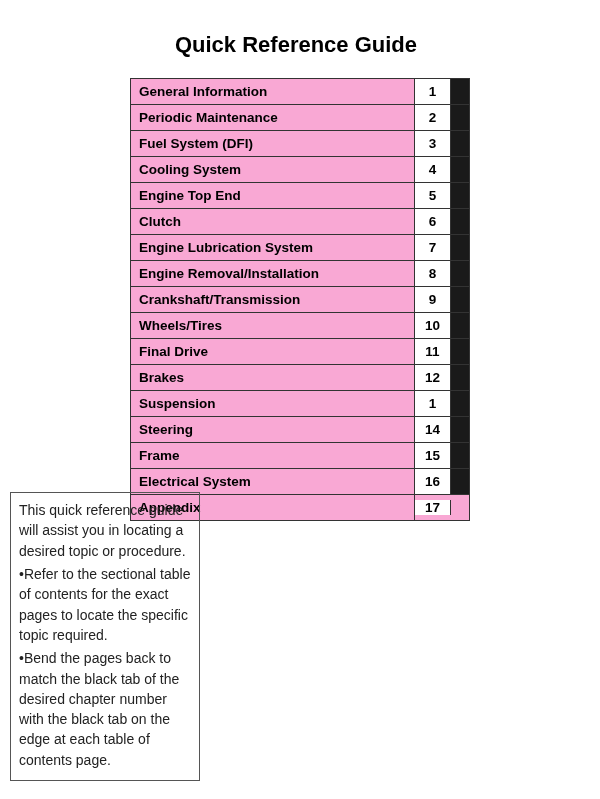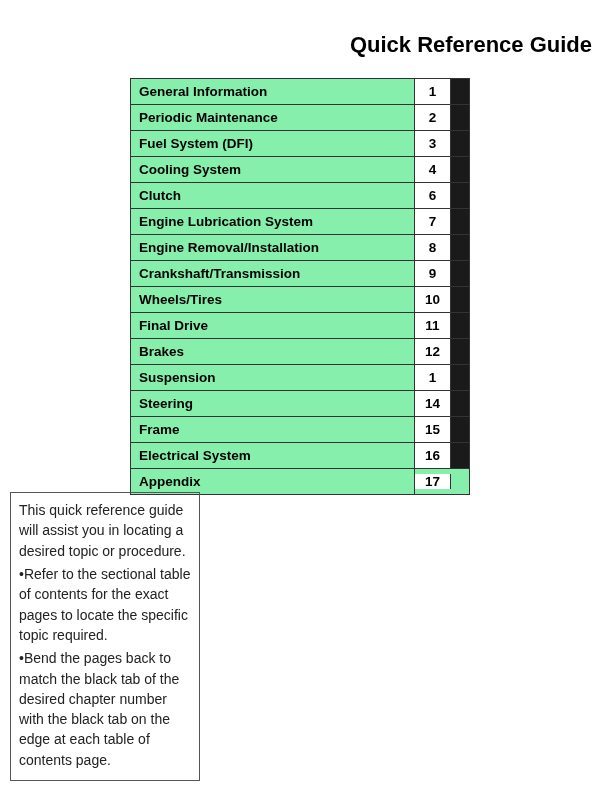--- a/index.html
+++ b/index.html
@@ -4,36 +4,36 @@
   <style>
     * { margin: 0; padding: 0; box-sizing: border-box; }
     body {
       width: 600px;
       min-height: 799px;
       background: #ffffff;
       font-family: Arial, Helvetica, sans-serif;
       position: relative;
     }
     .page-title {
-      text-align: right;
+      text-align: center;
       font-size: 22px;
       font-weight: bold;
       padding: 32px 8px 20px 0;
       font-family: Arial, Helvetica, sans-serif;
     }
     .table-container {
       margin: 0 auto;
       width: 340px;
     }
     .toc-row {
       display: flex;
       align-items: stretch;
       border: 1.5px solid #333;
       border-bottom: none;
-      background: #86efac;
+      background: #f9a8d4;
     }
     .toc-row:last-child {
       border-bottom: 1.5px solid #333;
       align-items: center;
     }
     .toc-label {
       flex: 1;
       font-size: 13.5px;
       font-weight: bold;
       padding: 5px 8px;
@@ -93,20 +93,25 @@
       <div class="toc-label">Fuel System (DFI)</div>
       <div class="toc-number">3</div>
       <div class="toc-tab"></div>
     </div>
     <div class="toc-row">
       <div class="toc-label">Cooling System</div>
       <div class="toc-number">4</div>
       <div class="toc-tab"></div>
     </div>
     <div class="toc-row">
+      <div class="toc-label">Engine Top End</div>
+      <div class="toc-number">5</div>
+      <div class="toc-tab"></div>
+    </div>
+    <div class="toc-row">
       <div class="toc-label">Clutch</div>
       <div class="toc-number">6</div>
       <div class="toc-tab"></div>
     </div>
     <div class="toc-row">
       <div class="toc-label">Engine Lubrication System</div>
       <div class="toc-number">7</div>
       <div class="toc-tab"></div>
     </div>
     <div class="toc-row">

